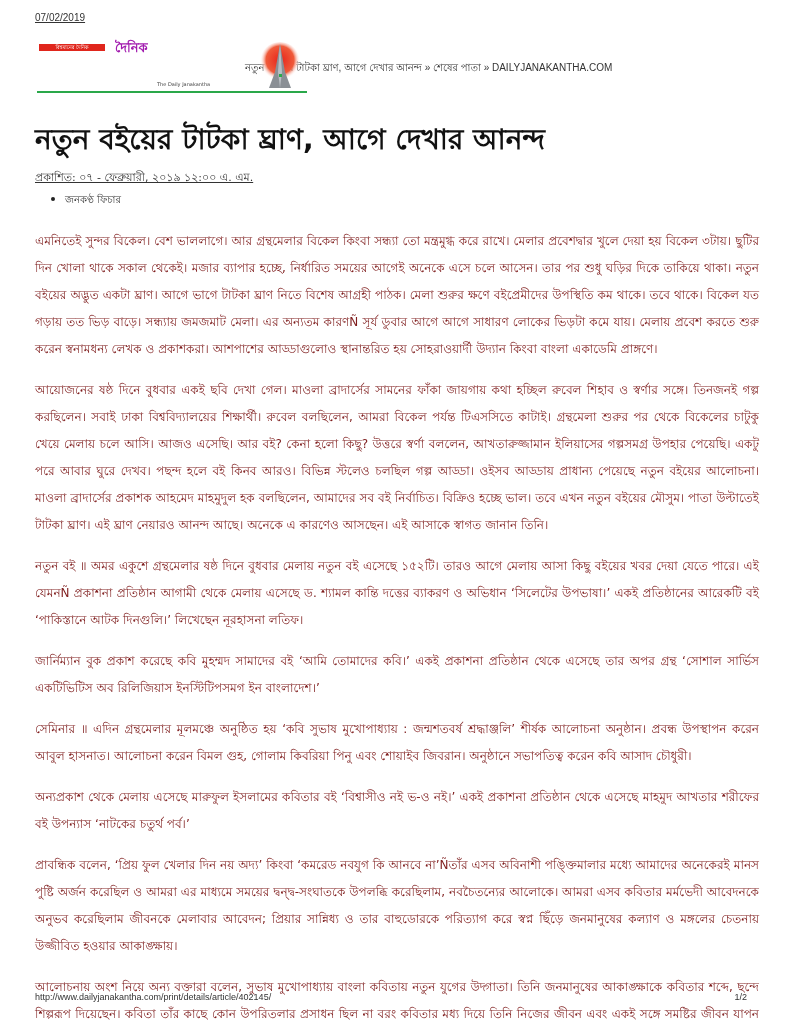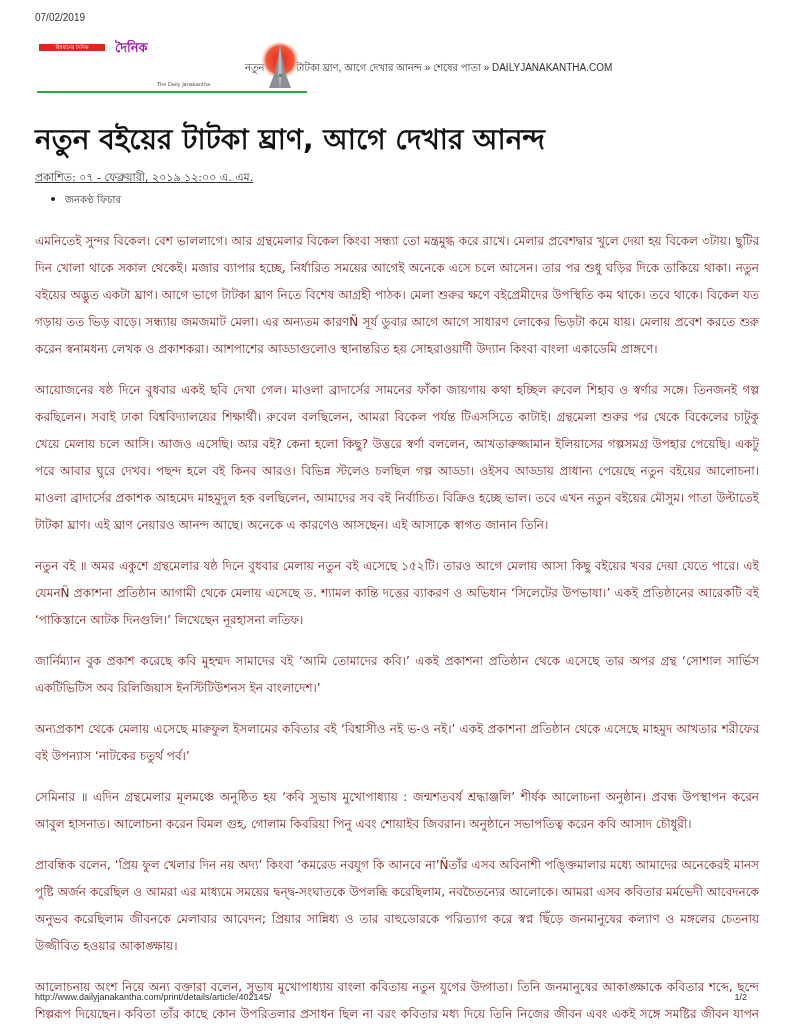--- a/index.html
+++ b/index.html
@@ -4,21 +4,21 @@
   <style>
     html, body { margin: 0; padding: 0; background: #ffffff; }
     body {
       width: 791px; height: 1024px; position: relative; overflow: hidden;
       font-family: "DejaVu Sans", "Liberation Sans", sans-serif; color: #1a1a1a;
     }
     .print-header {
       position: absolute; top: 12px; left: 0; width: 791px; height: 16px;
       font-family: "Liberation Sans", sans-serif; font-size: 10px; color: #333;
     }
-    .print-date { position: absolute; left: 35px; top: 0; }
+    .print-date { position: absolute; left: 35px; top: 0; text-decoration: underline; }
     .print-title { position: absolute; left: 245px; top: 0; white-space: nowrap; margin-top: 48px; }
     .logo {
       position: absolute; left: 37px; top: 38px; width: 270px; height: 52px;
     }
     .logo-red-tag {
       position: absolute; left: 2px; top: 6px; width: 66px; height: 7px;
       background: #e0261c; color: #fff; font-size: 5px; line-height: 7px; text-align: center;
       overflow: hidden; white-space: nowrap;
     }
     .logo-small {
@@ -103,23 +103,23 @@
 <div class="published">প্রকাশিত: ০৭ - ফেব্রুয়ারী, ২০১৯ ১২:০০ এ. এম.</div>
 
 <ul class="category-list">
   <li>জনকণ্ঠ ফিচার</li>
 </ul>
 
 <div class="article-body">
   <p>এমনিতেই সুন্দর বিকেল। বেশ ভাললাগে। আর গ্রন্থমেলার বিকেল কিংবা সন্ধ্যা তো মন্ত্রমুগ্ধ করে রাখে। মেলার প্রবেশদ্বার খুলে দেয়া হয় বিকেল ৩টায়। ছুটির দিন খোলা থাকে সকাল থেকেই। মজার ব্যাপার হচ্ছে, নির্ধারিত সময়ের আগেই অনেকে এসে চলে আসেন। তার পর শুধু ঘড়ির দিকে তাকিয়ে থাকা। নতুন বইয়ের অদ্ভুত একটা ঘ্রাণ। আগে ভাগে টাটকা ঘ্রাণ নিতে বিশেষ আগ্রহী পাঠক। মেলা শুরুর ক্ষণে বইপ্রেমীদের উপস্থিতি কম থাকে। তবে থাকে। বিকেল যত গড়ায় তত ভিড় বাড়ে। সন্ধ্যায় জমজমাট মেলা। এর অন্যতম কারণÑ সূর্য ডুবার আগে আগে সাধারণ লোকের ভিড়টা কমে যায়। মেলায় প্রবেশ করতে শুরু করেন স্বনামধন্য লেখক ও প্রকাশকরা। আশপাশের আড্ডাগুলোও স্থানান্তরিত হয় সোহরাওয়ার্দী উদ্যান কিংবা বাংলা একাডেমি প্রাঙ্গণে।</p>
   <p>আয়োজনের ষষ্ঠ দিনে বুধবার একই ছবি দেখা গেল। মাওলা ব্রাদার্সের সামনের ফাঁকা জায়গায় কথা হচ্ছিল রুবেল শিহাব ও স্বর্ণার সঙ্গে। তিনজনই গল্প করছিলেন। সবাই ঢাকা বিশ্ববিদ্যালয়ের শিক্ষার্থী। রুবেল বলছিলেন, আমরা বিকেল পর্যন্ত টিএসসিতে কাটাই। গ্রন্থমেলা শুরুর পর থেকে বিকেলের চাটুকু খেয়ে মেলায় চলে আসি। আজও এসেছি। আর বই? কেনা হলো কিছু? উত্তরে স্বর্ণা বললেন, আখতারুজ্জামান ইলিয়াসের গল্পসমগ্র উপহার পেয়েছি। একটু পরে আবার ঘুরে দেখব। পছন্দ হলে বই কিনব আরও। বিভিন্ন স্টলেও চলছিল গল্প আড্ডা। ওইসব আড্ডায় প্রাধান্য পেয়েছে নতুন বইয়ের আলোচনা। মাওলা ব্রাদার্সের প্রকাশক আহমেদ মাহমুদুল হক বলছিলেন, আমাদের সব বই নির্বাচিত। বিক্রিও হচ্ছে ভাল। তবে এখন নতুন বইয়ের মৌসুম। পাতা উল্টাতেই টাটকা ঘ্রাণ। এই ঘ্রাণ নেয়ারও আনন্দ আছে। অনেকে এ কারণেও আসছেন। এই আসাকে স্বাগত জানান তিনি।</p>
   <p>নতুন বই ॥ অমর একুশে গ্রন্থমেলার ষষ্ঠ দিনে বুধবার মেলায় নতুন বই এসেছে ১৫২টি। তারও আগে মেলায় আসা কিছু বইয়ের খবর দেয়া যেতে পারে। এই যেমনÑ প্রকাশনা প্রতিষ্ঠান আগামী থেকে মেলায় এসেছে ড. শ্যামল কান্তি দত্তের ব্যাকরণ ও অভিধান ‘সিলেটের উপভাষা।’ একই প্রতিষ্ঠানের আরেকটি বই ‘পাকিস্তানে আটক দিনগুলি।’ লিখেছেন নূরহাসনা লতিফ।</p>
-  <p>জার্নিম্যান বুক প্রকাশ করেছে কবি মুহম্মদ সামাদের বই ‘আমি তোমাদের কবি।’ একই প্রকাশনা প্রতিষ্ঠান থেকে এসেছে তার অপর গ্রন্থ ‘সোশাল সার্ভিস একটিভিটিস অব রিলিজিয়াস ইনস্টিটিউশনস ইন বাংলাদেশ।’</p>
+  <p>জার্নিম্যান বুক প্রকাশ করেছে কবি মুহম্মদ সামাদের বই ‘আমি তোমাদের কবি।’ একই প্রকাশনা প্রতিষ্ঠান থেকে এসেছে তার অপর গ্রন্থ ‘সোশাল সার্ভিস একটিভিটিস অব রিলিজিয়াস ইনস্টিটিপসমগ ইন বাংলাদেশ।’</p>
+  <p>সেমিনার ॥ এদিন গ্রন্থমেলার মূলমঞ্চে অনুষ্ঠিত হয় ‘কবি সুভাষ মুখোপাধ্যায় : জন্মশতবর্ষ শ্রদ্ধাঞ্জলি’ শীর্ষক আলোচনা অনুষ্ঠান। প্রবন্ধ উপস্থাপন করেন আবুল হাসনাত। আলোচনা করেন বিমল গুহ, গোলাম কিবরিয়া পিনু এবং শোয়াইব জিবরান। অনুষ্ঠানে সভাপতিত্ব করেন কবি আসাদ চৌধুরী।</p>
   <p>অন্যপ্রকাশ থেকে মেলায় এসেছে মারুফুল ইসলামের কবিতার বই ‘বিশ্বাসীও নই ভ-ও নই।’ একই প্রকাশনা প্রতিষ্ঠান থেকে এসেছে মাহমুদ আখতার শরীফের বই উপন্যাস ‘নাটকের চতুর্থ পর্ব।’</p>
-  <p>সেমিনার ॥ এদিন গ্রন্থমেলার মূলমঞ্চে অনুষ্ঠিত হয় ‘কবি সুভাষ মুখোপাধ্যায় : জন্মশতবর্ষ শ্রদ্ধাঞ্জলি’ শীর্ষক আলোচনা অনুষ্ঠান। প্রবন্ধ উপস্থাপন করেন আবুল হাসনাত। আলোচনা করেন বিমল গুহ, গোলাম কিবরিয়া পিনু এবং শোয়াইব জিবরান। অনুষ্ঠানে সভাপতিত্ব করেন কবি আসাদ চৌধুরী।</p>
   <p>প্রাবন্ধিক বলেন, ‘প্রিয় ফুল খেলার দিন নয় অদ্য’ কিংবা ‘কমরেড নবযুগ কি আনবে না’Ñতাঁর এসব অবিনাশী পঙ্ক্তিমালার মধ্যে আমাদের অনেকেরই মানস পুষ্টি অর্জন করেছিল ও আমরা এর মাধ্যমে সময়ের দ্বন্দ্ব-সংঘাতকে উপলব্ধি করেছিলাম, নবচৈতন্যের আলোকে। আমরা এসব কবিতার মর্মভেদী আবেদনকে অনুভব করেছিলাম জীবনকে মেলাবার আবেদন; প্রিয়ার সান্নিধ্য ও তার বাহুডোরকে পরিত্যাগ করে স্বপ্ন ছিঁড়ে জনমানুষের কল্যাণ ও মঙ্গলের চেতনায় উজ্জীবিত হওয়ার আকাঙ্ক্ষায়।</p>
   <p>আলোচনায় অংশ নিয়ে অন্য বক্তারা বলেন, সুভাষ মুখোপাধ্যায় বাংলা কবিতায় নতুন যুগের উদ্গাতা। তিনি জনমানুষের আকাঙ্ক্ষাকে কবিতার শব্দে, ছন্দে শিল্পরূপ দিয়েছেন। কবিতা তাঁর কাছে কোন উপরিতলার প্রসাধন ছিল না বরং কবিতার মধ্য দিয়ে তিনি নিজের জীবন এবং একই সঙ্গে সমষ্টির জীবন যাপন করেছেন।</p>
 </div>
 
 <div class="print-footer">
   <span class="footer-url">http://www.dailyjanakantha.com/print/details/article/402145/</span>
   <span class="footer-page">1/2</span>
 </div>
 
 </body></html>

